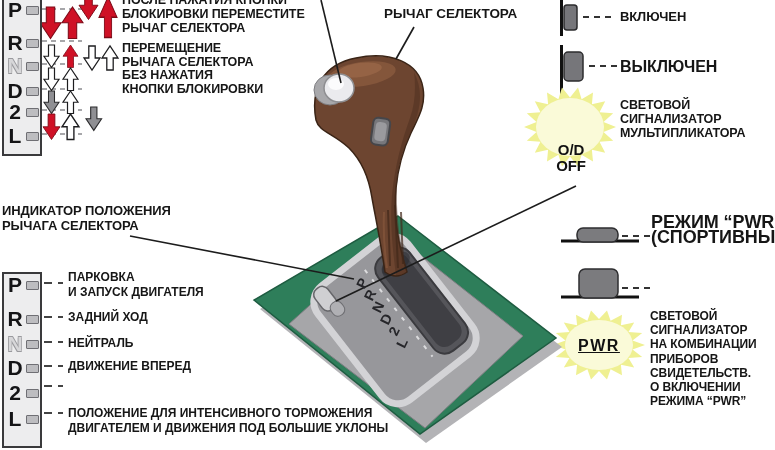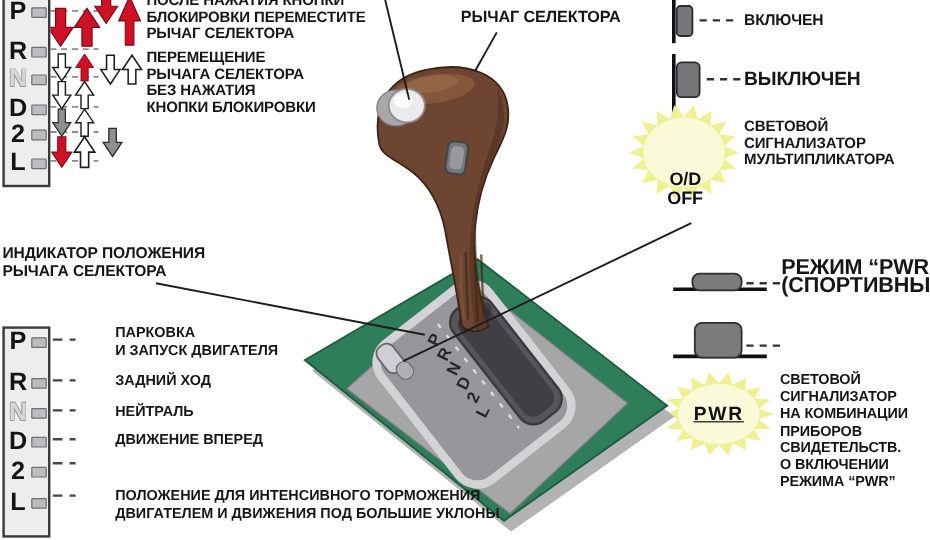--- a/index.html
+++ b/index.html
@@ -22,21 +22,21 @@
   .norm-lbl{left:651px;top:261px;font-size:12.5px;line-height:15px;}
   .pwrind-lbl{left:650px;top:309px;font-size:12px;line-height:14.2px;}
   .od-badge{left:541px;top:110px;width:60px;text-align:center;font-size:15px;line-height:16px;color:#111;margin-top:32px;}
   .pwr-badge{left:569px;top:337px;width:60px;text-align:center;font-size:16px;letter-spacing:1.5px;color:#111;text-decoration:underline;}
   .strip{position:absolute;left:2px;width:36px;background:#ededee;border:2px solid #3a3a3c;}
   .strip-top{top:-6px;height:158px;}
   .strip-bottom{top:272px;height:172px;}
   .gl{position:absolute;left:1px;width:20px;text-align:center;font-size:21px;line-height:20px;color:#141416;}
   .gl.ghost{color:#d7d7d9;text-shadow:0.6px 0.6px 0 #9a9a9e,-0.6px -0.6px 0 #9a9a9e,0.6px -0.6px 0 #9a9a9e,-0.6px 0.6px 0 #9a9a9e;}
   .nub{position:absolute;left:22px;width:11px;height:7px;background:#bdbdc0;border:1px solid #6f6f74;border-radius:1px;}
-  .desc{position:absolute;left:68px;font-size:12px;line-height:14.5px;white-space:pre-line;margin-left:28px;}
+  .desc{position:absolute;left:68px;font-size:12px;line-height:14.5px;white-space:pre-line;}
   .cl{position:absolute;width:18px;height:18px;text-align:center;font-size:14px;line-height:18px;color:#26262a;transform:rotate(-64deg);}
   .arr-red{fill:#cf1126;stroke:#7c0a17;stroke-width:1;}
   .arr-white{fill:#ffffff;stroke:#1d1d1f;stroke-width:1.6;}
   .arr-gray{fill:#8f8f93;stroke:#2b2b2d;stroke-width:1.4;}
 </style>
 </head>
 <body>
 
 <div class="canvas">
 

